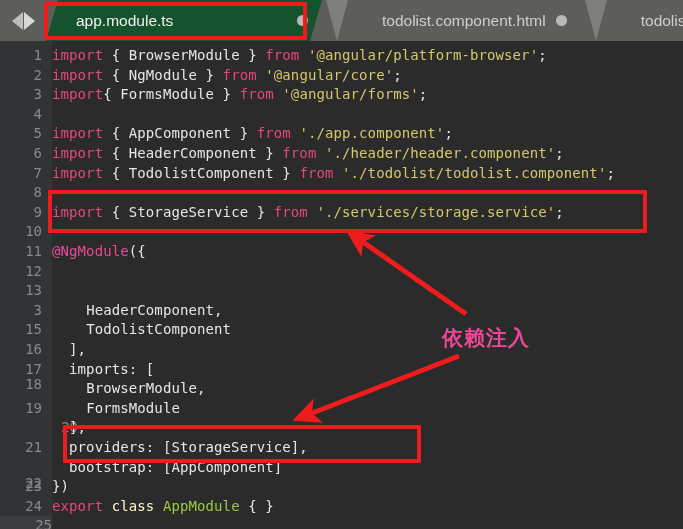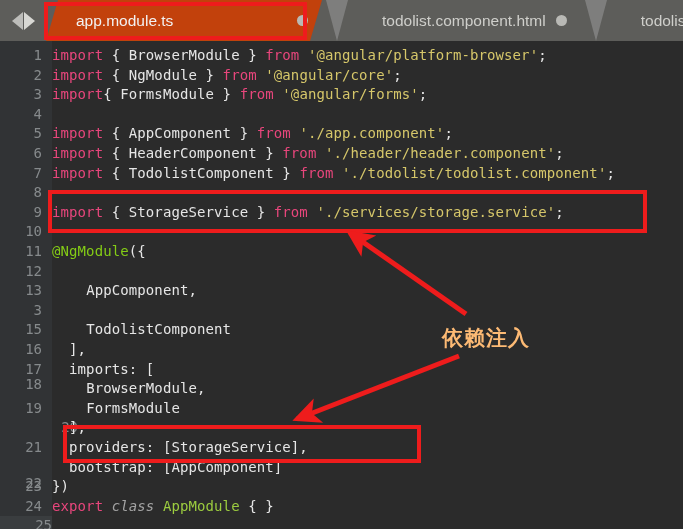--- a/index.html
+++ b/index.html
@@ -49,21 +49,21 @@
     display: flex;
     align-items: center;
     padding: 0 14px 0 30px;
     font-family: "Liberation Sans", sans-serif;
     font-size: 15.5px;
     white-space: nowrap;
     box-sizing: border-box;
   }
   .tab .tab-label { letter-spacing: 0px; }
   .tab.active {
-    background: #c2410c;
+    background: #14532d;
     color: #f2f2f2;
     width: 276px;
     flex: 0 0 276px;
     justify-content: space-between;
     clip-path: polygon(12px 0, 100% 0, calc(100% - 12px) 100%, 0 100%);
   }
   .tab.inactive {
     background: #5d5d5a;
     color: #cfcfcb;
   }
@@ -132,40 +132,40 @@
     white-space: pre;
     font-family: "DejaVu Sans Mono", monospace;
     font-size: 14px;
     line-height: 19.6px;
     height: 19.6px;
     color: #a9b7c6;
     letter-spacing: 0.1px;
   }
   .imp   { color: #e8467c; }
   .str   { color: #d6c76a; }   
-  .ann   { color: #84cc16; }   
+  .ann   { color: #ec4899; }   
   .plain { color: #e6e6e6; }
-  .ital  { color: #a3a3a3; font-style: italic; }
+  .ital  { color: #fef9c3; }
   .grn   { color: #9ccc3f; }
 
   
   #overlay {
     position: absolute;
     left: 0; top: 0;
     width: 683px; height: 529px;
     pointer-events: none;
   }
   .redbox {
     position: absolute;
     border: 4px solid #ee1c1c;
     box-sizing: border-box;
   }
   #cn-note {
     position: absolute;
-    color: #fdba74;
+    color: #ec4899;
     font-family: "DejaVu Sans", sans-serif;
     font-size: 21px;
     font-weight: 600;
     white-space: nowrap;
     letter-spacing: 1px;
   }
 </style>
 </head>
 <body>
 
@@ -227,21 +227,21 @@
       <div class="cl" style="top: 24.6px;"><span class="imp">import</span><span class="plain"> </span><span class="plain">{</span><span class="plain"> </span><span class="plain">NgModule</span><span class="plain"> </span><span class="plain">}</span><span class="plain"> </span><span class="imp">from</span><span class="plain"> </span><span class="str">'@angular/core'</span><span class="plain">;</span></div>
       <div class="cl" style="top: 44.2px;"><span class="imp">import</span><span class="plain">{</span><span class="plain"> </span><span class="plain">FormsModule</span><span class="plain"> </span><span class="plain">}</span><span class="plain"> </span><span class="imp">from</span><span class="plain"> </span><span class="str">'@angular/forms'</span><span class="plain">;</span></div>
       <div class="cl" style="top: 63.8px;"></div>
       <div class="cl" style="top: 83.4px;"><span class="imp">import</span><span class="plain"> </span><span class="plain">{</span><span class="plain"> </span><span class="plain">AppComponent</span><span class="plain"> </span><span class="plain">}</span><span class="plain"> </span><span class="imp">from</span><span class="plain"> </span><span class="str">'./app.component'</span><span class="plain">;</span></div>
       <div class="cl" style="top: 103px;"><span class="imp">import</span><span class="plain"> </span><span class="plain">{</span><span class="plain"> </span><span class="plain">HeaderComponent</span><span class="plain"> </span><span class="plain">}</span><span class="plain"> </span><span class="imp">from</span><span class="plain"> </span><span class="str">'./header/header.component'</span><span class="plain">;</span></div>
       <div class="cl" style="top: 122.6px;"><span class="imp">import</span><span class="plain"> </span><span class="plain">{</span><span class="plain"> </span><span class="plain">TodolistComponent</span><span class="plain"> </span><span class="plain">}</span><span class="plain"> </span><span class="imp">from</span><span class="plain"> </span><span class="str">'./todolist/todolist.component'</span><span class="plain">;</span></div>
       <div class="cl" style="top: 142.2px;"></div>
       <div class="cl" style="top: 161.8px;"><span class="imp">import</span><span class="plain"> </span><span class="plain">{</span><span class="plain"> </span><span class="plain">StorageService</span><span class="plain"> </span><span class="plain">}</span><span class="plain"> </span><span class="imp">from</span><span class="plain"> </span><span class="str">'./services/storage.service'</span><span class="plain">;</span></div>
       <div class="cl" style="top: 181.4px;"></div>
       <div class="cl" style="top: 201px;"><span class="ann">@NgModule</span><span class="plain">(</span><span class="plain">{</span></div>
-      <div class="cl" style="top: 240.2px;"><span class="plain">    </span><span class="plain">AppComponent</span><span class="plain">,</span></div>
+      <div class="cl" style="top: 259.8px;"><span class="plain">    </span><span class="plain">HeaderComponent</span><span class="plain">,</span></div>
       <div class="cl" style="top: 279.4px;"><span class="plain">    </span><span class="plain">TodolistComponent</span></div>
       <div class="cl" style="top: 299px;"><span class="plain">  </span><span class="plain">]</span><span class="plain">,</span></div>
       <div class="cl" style="top: 338.2px;"><span class="plain">    </span><span class="plain">BrowserModule</span><span class="plain">,</span></div>
       <div class="cl" style="top: 318.6px;"><span class="plain">  </span><span class="plain">imports</span><span class="plain">:</span><span class="plain"> </span><span class="plain">[</span></div>
       <div class="cl" style="top: 357.8px;"><span class="plain">    </span><span class="plain">FormsModule</span></div>
       <div class="cl" style="top: 377.4px;"><span class="plain">  </span><span class="plain">]</span><span class="plain">,</span></div>
       <div class="cl" style="top: 397px;"><span class="plain">  </span><span class="plain">providers</span><span class="plain">:</span><span class="plain"> </span><span class="plain">[</span><span class="plain">StorageService</span><span class="plain">]</span><span class="plain">,</span></div>
       <div class="cl" style="top: 416.6px;"><span class="plain">  </span><span class="plain">bootstrap</span><span class="plain">:</span><span class="plain"> </span><span class="plain">[</span><span class="plain">AppComponent</span><span class="plain">]</span></div>
       <div class="cl" style="top: 436.2px;"><span class="plain">}</span><span class="plain">)</span></div>
       <div class="cl" style="top: 455.8px;"><span class="imp">export</span><span class="plain"> </span><span class="ital">class</span><span class="plain"> </span><span class="grn">AppModule</span><span class="plain"> </span><span class="plain">{</span><span class="plain"> </span><span class="plain">}</span></div>

